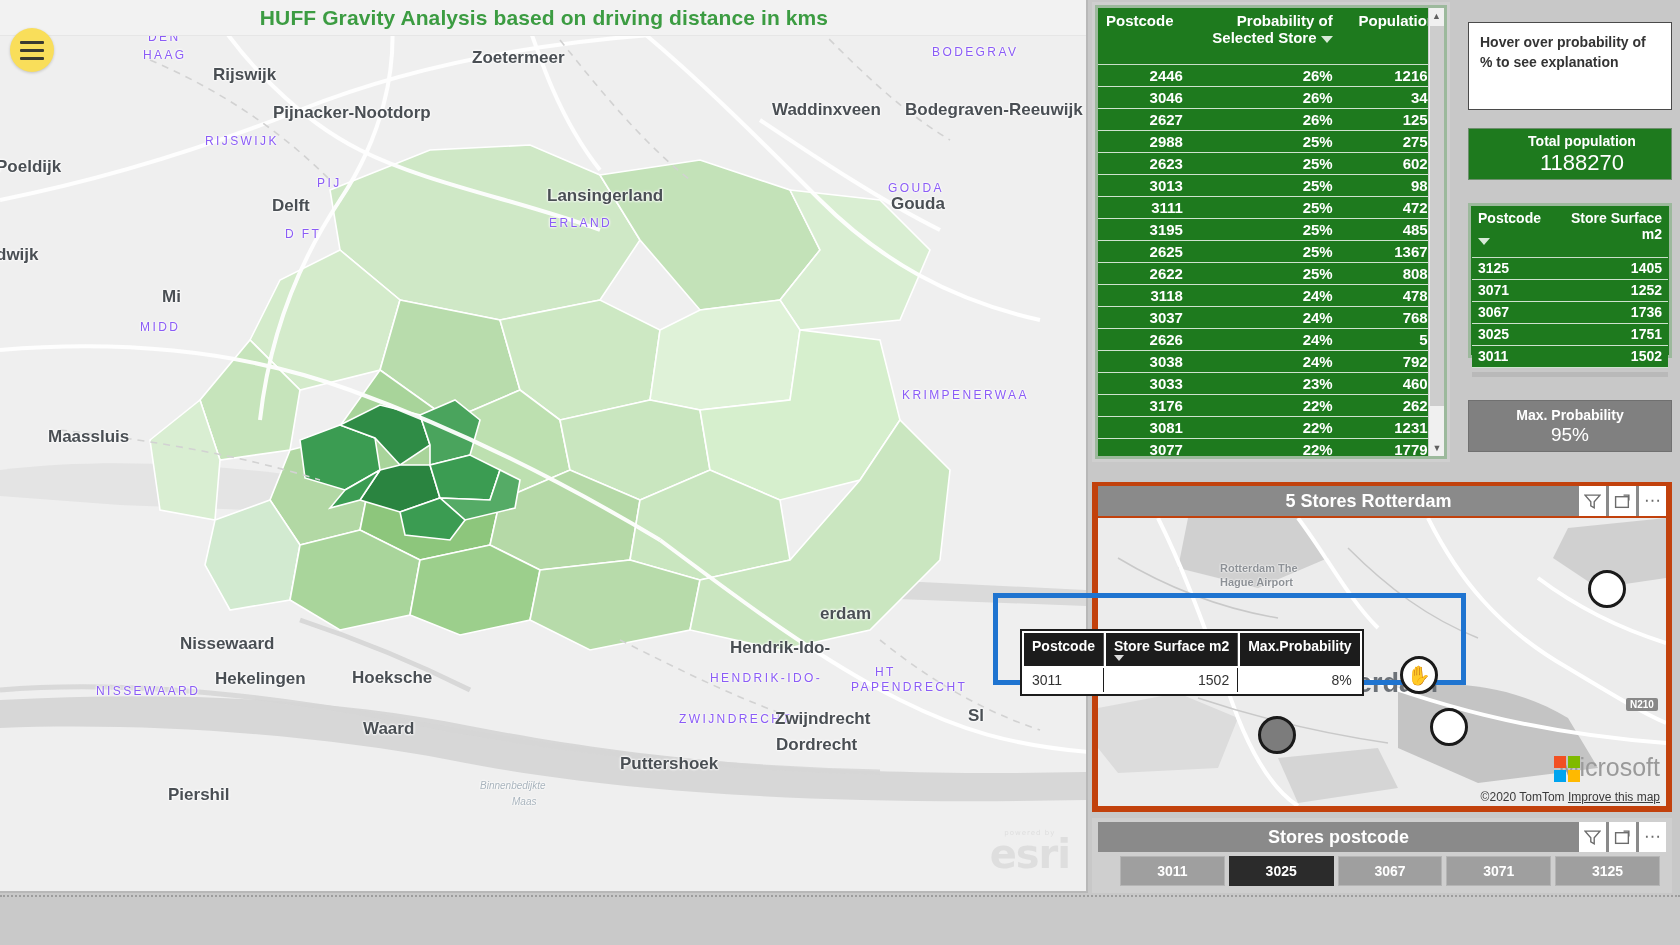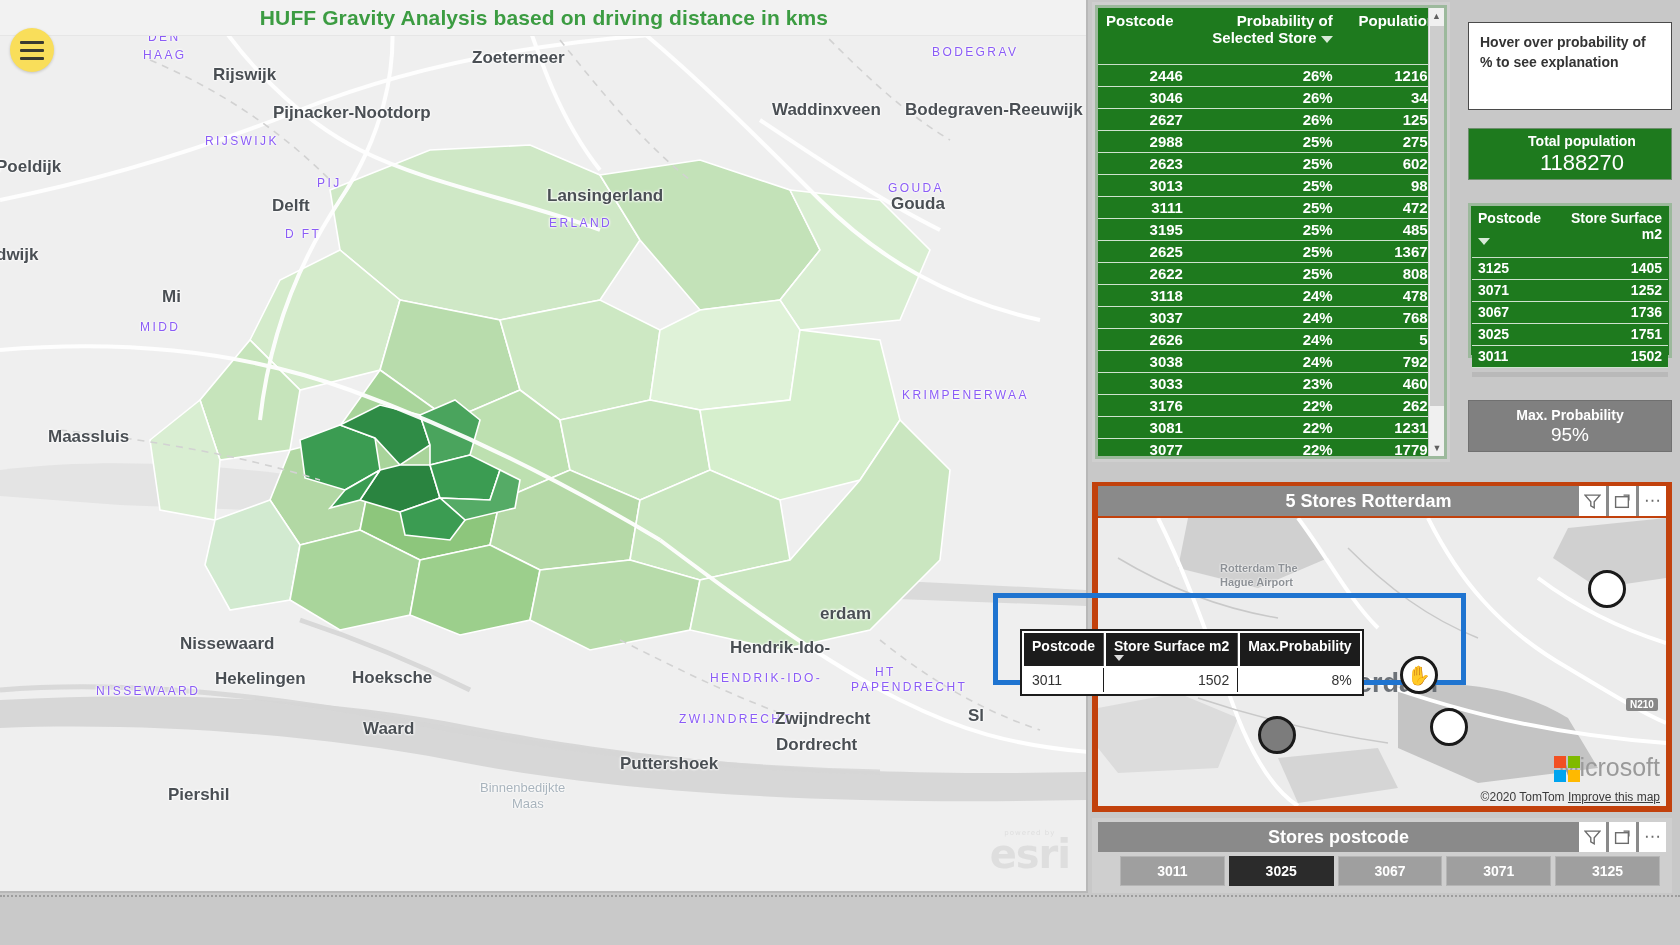--- a/index.html
+++ b/index.html
@@ -31,21 +31,21 @@
   }
   .hamburger i { display:block; width:24px; height:3px; background:#3a3a30; border-radius:1px; }
 
   .maplabel {
     position:absolute; color:#5a5f63; white-space:nowrap; z-index:30;
     text-shadow:0 0 3px #fff, 0 0 3px #fff, 0 0 2px #fff;
     font-size:15px; pointer-events:none;
   }
   .maplabel.major { font-weight:bold; font-size:17px; color:#4a4f54; }
   .maplabel.caps { color:#8b5cf6; letter-spacing:2.4px; font-size:12px; font-weight:normal; }
-  .maplabel.water { color:#a9b4bd; font-size:13px; }
+  .maplabel.water { color:#a9b4bd; font-style:italic; font-size:10px; }
 
   #esri-logo {
     position:absolute; right:16px; bottom:14px; z-index:35;
     color:#dedede; font-size:40px; font-weight:bold; letter-spacing:-1px;
     font-family:"DejaVu Sans", sans-serif;
   }
   #esri-logo small { display:block; font-size:7px; letter-spacing:1px; text-align:center;
     font-weight:normal; margin-bottom:-6px; }
 
   

